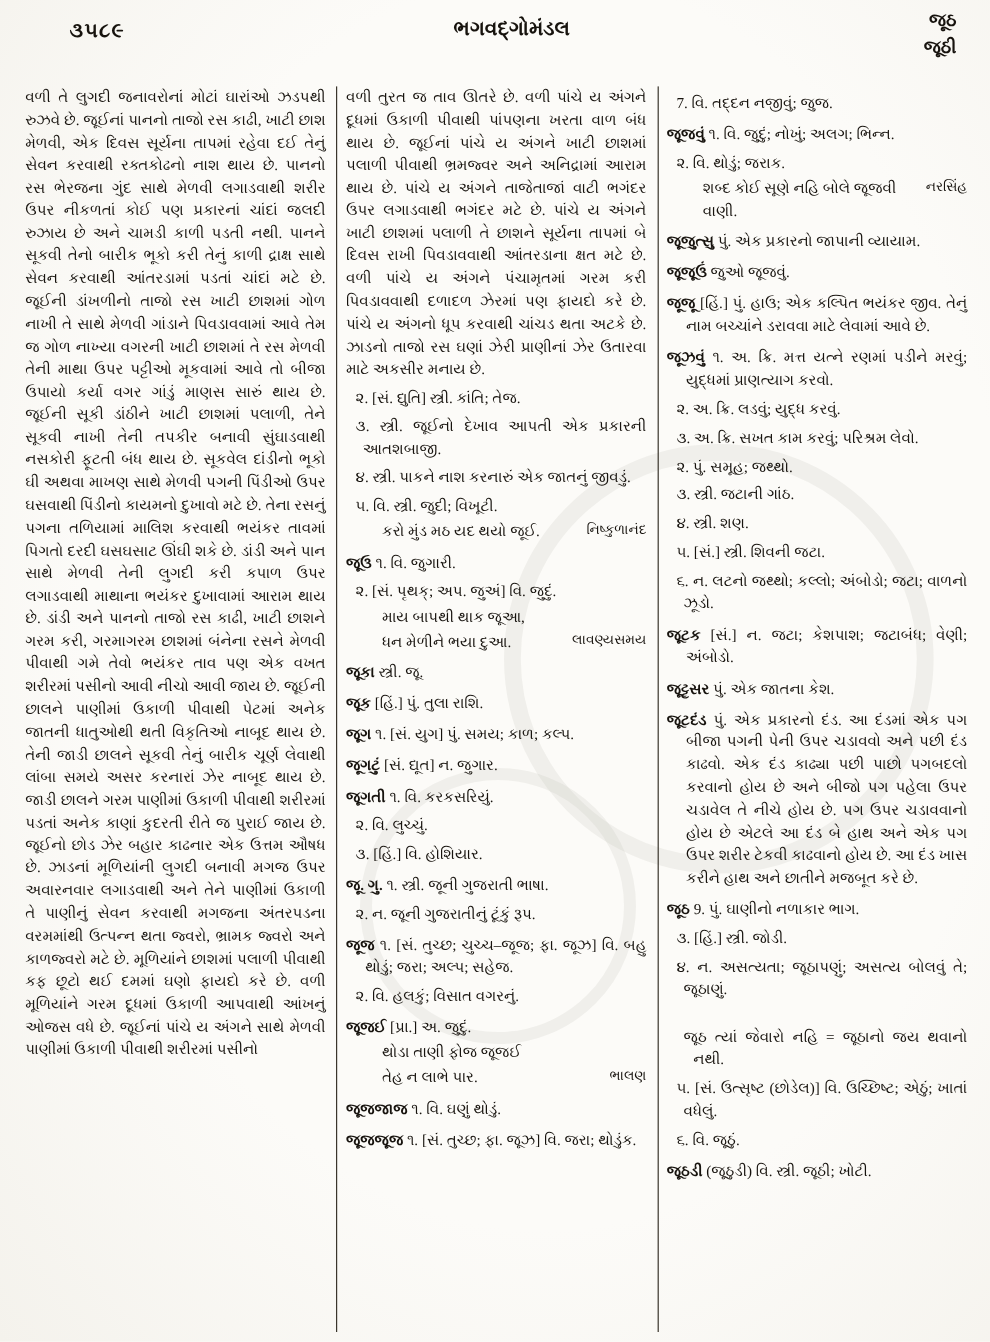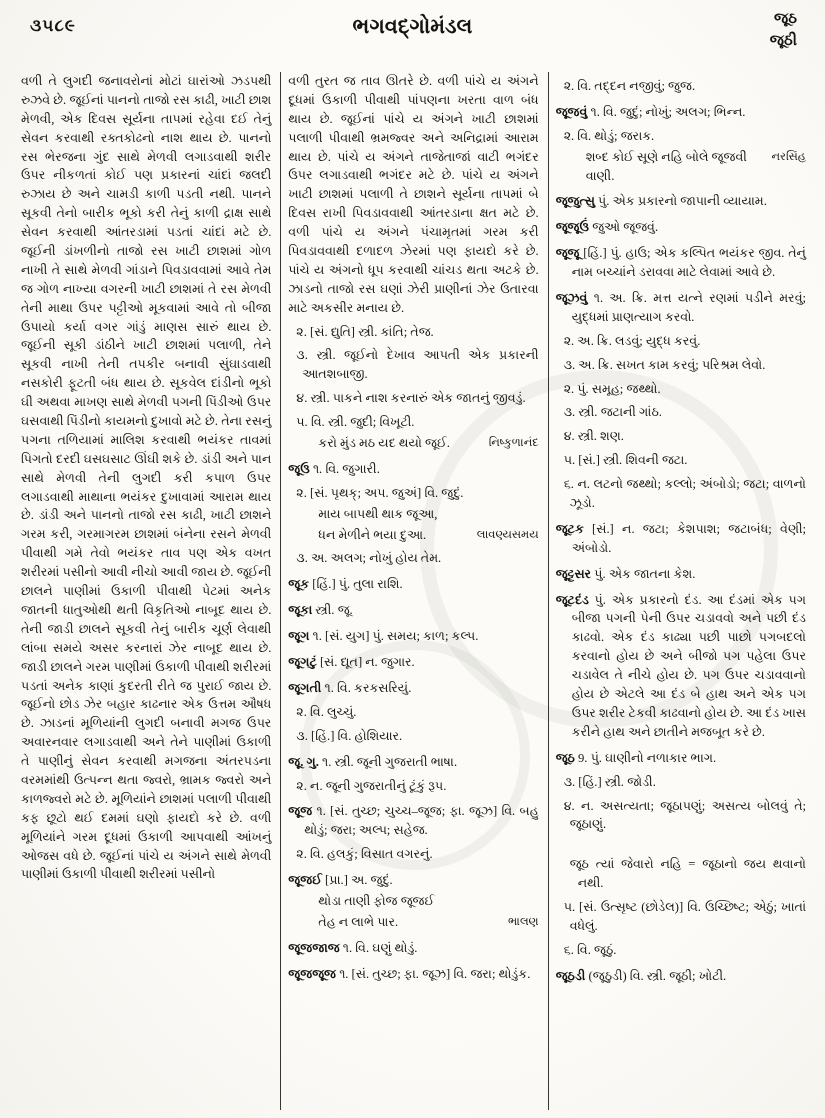--- a/index.html
+++ b/index.html
@@ -10,23 +10,23 @@
     color:#17130e;
     position:relative;
   }
   .page{position:relative;width:825px;height:1118px;background:
     radial-gradient(ellipse at 55% 45%, #fcfbf8 60%, #f4f2ec 100%);}
   
   .watermark{position:absolute;border-radius:50%;border:14px solid rgba(190,188,180,.18);pointer-events:none;}
   .wm1{width:330px;height:330px;left:420px;top:370px;}
   .wm2{width:210px;height:210px;left:300px;top:640px;border-width:10px;}
   
-  .header{position:relative;height:68px;}
+  .header{position:relative;height:68px;margin-left:28px;}
   .page-number{position:absolute;left:30px;top:16px;font-size:17px;font-weight:bold;letter-spacing:1px;}
-  .page-title{position:absolute;left:0;right:0;top:14px;text-align:center;font-size:21px;font-weight:bold;}
+  .page-title{position:absolute;left:0;right:0;top:14px;text-align:center;font-size:17px;font-weight:bold;}
   .guide{position:absolute;right:28px;top:8px;text-align:right;font-size:15px;font-weight:bold;line-height:1.45;}
   
   .columns{position:absolute;top:72px;left:14px;right:10px;bottom:8px;display:flex;}
   .col{width:33.33%;padding:0 9px 0 7px;font-size:12.6px;line-height:1.5;}
   .col + .col{border-left:1px solid #3a352c;}
   .block{margin:0 0 2px 0;}
   .block.body{text-align:justify;}
   .block.sense{padding-left:14px;text-indent:-6px;text-align:justify;margin-top:5px;}
   .block.entry{padding-left:16px;text-indent:-16px;text-align:justify;margin-top:7px;}
   .block.verse{padding-left:30px;margin-top:2px;}
@@ -58,40 +58,39 @@
         <p class="block body"><span class="text">વળી તુરત જ તાવ ઊતરે છે. વળી પાંચે ય અંગને દૂધમાં ઉકાળી પીવાથી પાંપણના ખરતા વાળ બંધ થાય છે. જૂઈનાં પાંચે ય અંગને ખાટી છાશમાં પલાળી પીવાથી ભ્રમજ્વર અને અનિદ્રામાં આરામ થાય છે. પાંચે ય અંગને તાજેતાજાં વાટી ભગંદર ઉપર લગાડવાથી ભગંદર મટે છે. પાંચે ય અંગને ખાટી છાશમાં પલાળી તે છાશને સૂર્યના તાપમાં બે દિવસ રાખી પિવડાવવાથી આંતરડાના ક્ષત મટે છે. વળી પાંચે ય અંગને પંચામૃતમાં ગરમ કરી પિવડાવવાથી દળાદળ ઝેરમાં પણ ફાયદો કરે છે. પાંચે ય અંગનો ધૂપ કરવાથી ચાંચડ થતા અટકે છે. ઝાડનો તાજો રસ ઘણાં ઝેરી પ્રાણીનાં ઝેર ઉતારવા માટે અકસીર મનાય છે.</span></p>
         <p class="block sense"><span class="text">૨. [સં. દ્યુતિ] સ્ત્રી. કાંતિ; તેજ.</span></p>
         <p class="block sense"><span class="text">૩. સ્ત્રી. જૂઈનો દેખાવ આપતી એક પ્રકારની આતશબાજી.</span></p>
         <p class="block sense"><span class="text">૪. સ્ત્રી. પાકને નાશ કરનારું એક જાતનું જીવડું.</span></p>
         <p class="block sense"><span class="text">૫. વિ. સ્ત્રી. જુદી; વિખૂટી.</span></p>
         <p class="block verse"><span class="cite">નિષ્કુળાનંદ</span><span class="text">કરો મુંડ મઠ યદ થયો જૂઈ.</span></p>
         <p class="block entry"><span class="head">જૂઉ</span><span class="text"> ૧. વિ. જુગારી.</span></p>
         <p class="block sense"><span class="text">૨. [સં. પૃથક્; અપ. જુઅં] વિ. જુદું.</span></p>
         <p class="block verse"><span class="text">માય બાપથી થાક જૂઆ,</span></p>
         <p class="block verse"><span class="cite">લાવણ્યસમય</span><span class="text">ધન મેળીને ભયા દુઆ.</span></p>
-        <p class="block sense"><span class="text">૩. અ. અલગ; નોખું હોય તેમ.</span></p>
+        <p class="block entry"><span class="head">જૂકા</span><span class="text"> સ્ત્રી. જૂ.</span></p>
         <p class="block entry"><span class="head">જૂક</span><span class="text"> [હિં.] પું. તુલા રાશિ.</span></p>
-        <p class="block entry"><span class="head">જૂકા</span><span class="text"> સ્ત્રી. જૂ.</span></p>
         <p class="block entry"><span class="head">જૂગ</span><span class="text"> ૧. [સં. યુગ] પું. સમય; કાળ; કલ્પ.</span></p>
         <p class="block entry"><span class="head">જૂગટું</span><span class="text"> [સં. દ્યૂત] ન. જુગાર.</span></p>
         <p class="block entry"><span class="head">જૂગતી</span><span class="text"> ૧. વિ. કરકસરિયું.</span></p>
         <p class="block sense"><span class="text">૨. વિ. લુચ્ચું.</span></p>
         <p class="block sense"><span class="text">૩. [હિં.] વિ. હોશિયાર.</span></p>
         <p class="block entry"><span class="head">જૂ. ગુ.</span><span class="text"> ૧. સ્ત્રી. જૂની ગુજરાતી ભાષા.</span></p>
         <p class="block sense"><span class="text">૨. ન. જૂની ગુજરાતીનું ટૂંકું રૂપ.</span></p>
         <p class="block entry"><span class="head">જૂજ</span><span class="text"> ૧. [સં. તુચ્છ; ચુચ્ચ–જૂજ; ફા. જૂઝ] વિ. બહુ થોડું; જરા; અલ્પ; સહેજ.</span></p>
         <p class="block sense"><span class="text">૨. વિ. હલકું; વિસાત વગરનું.</span></p>
         <p class="block entry"><span class="head">જૂજઈ</span><span class="text"> [પ્રા.] અ. જુદું.</span></p>
         <p class="block verse"><span class="text">થોડા તાણી ફોજ જૂજઈ</span></p>
         <p class="block verse"><span class="cite">ભાલણ</span><span class="text">તેહ ન લાભે પાર.</span></p>
         <p class="block entry"><span class="head">જૂજજાજ</span><span class="text"> ૧. વિ. ઘણું થોડું.</span></p>
         <p class="block entry"><span class="head">જૂજજૂજ</span><span class="text"> ૧. [સં. તુચ્છ; ફા. જૂઝ] વિ. જરા; થોડુંક.</span></p>
       </div>
     <div class="col">
-        <p class="block sense"><span class="text">૨. વિ. તદ્દન નજીવું; જુજ.</span></p>
+        <p class="block sense"><span class="text">7. વિ. તદ્દન નજીવું; જુજ.</span></p>
         <p class="block entry"><span class="head">જૂજવું</span><span class="text"> ૧. વિ. જુદું; નોખું; અલગ; ભિન્ન.</span></p>
         <p class="block sense"><span class="text">૨. વિ. થોડું; જરાક.</span></p>
         <p class="block verse"><span class="cite">નરસિંહ</span><span class="text">શબ્દ કોઈ સૂણે નહિ બોલે જૂજવી વાણી.</span></p>
         <p class="block entry"><span class="head">જૂજુત્સુ</span><span class="text"> પું. એક પ્રકારનો જાપાની વ્યાયામ.</span></p>
         <p class="block entry"><span class="head">જૂજૂઉં</span><span class="text"> જુઓ જૂજવું.</span></p>
         <p class="block entry"><span class="head">જૂજૂ</span><span class="text"> [હિં.] પું. હાઉ; એક કલ્પિત ભયંકર જીવ. તેનું નામ બચ્ચાંને ડરાવવા માટે લેવામાં આવે છે.</span></p>
         <p class="block entry"><span class="head">જૂઝવું</span><span class="text"> ૧. અ. ક્રિ. મત્ત યત્ને રણમાં પડીને મરવું; યુદ્ધમાં પ્રાણત્યાગ કરવો.</span></p>
         <p class="block sense"><span class="text">૨. અ. ક્રિ. લડવું; યુદ્ધ કરવું.</span></p>
         <p class="block sense"><span class="text">૩. અ. ક્રિ. સખત કામ કરવું; પરિશ્રમ લેવો.</span></p>
         <p class="block sense"><span class="text">૨. પું. સમૂહ; જથ્થો.</span></p>

